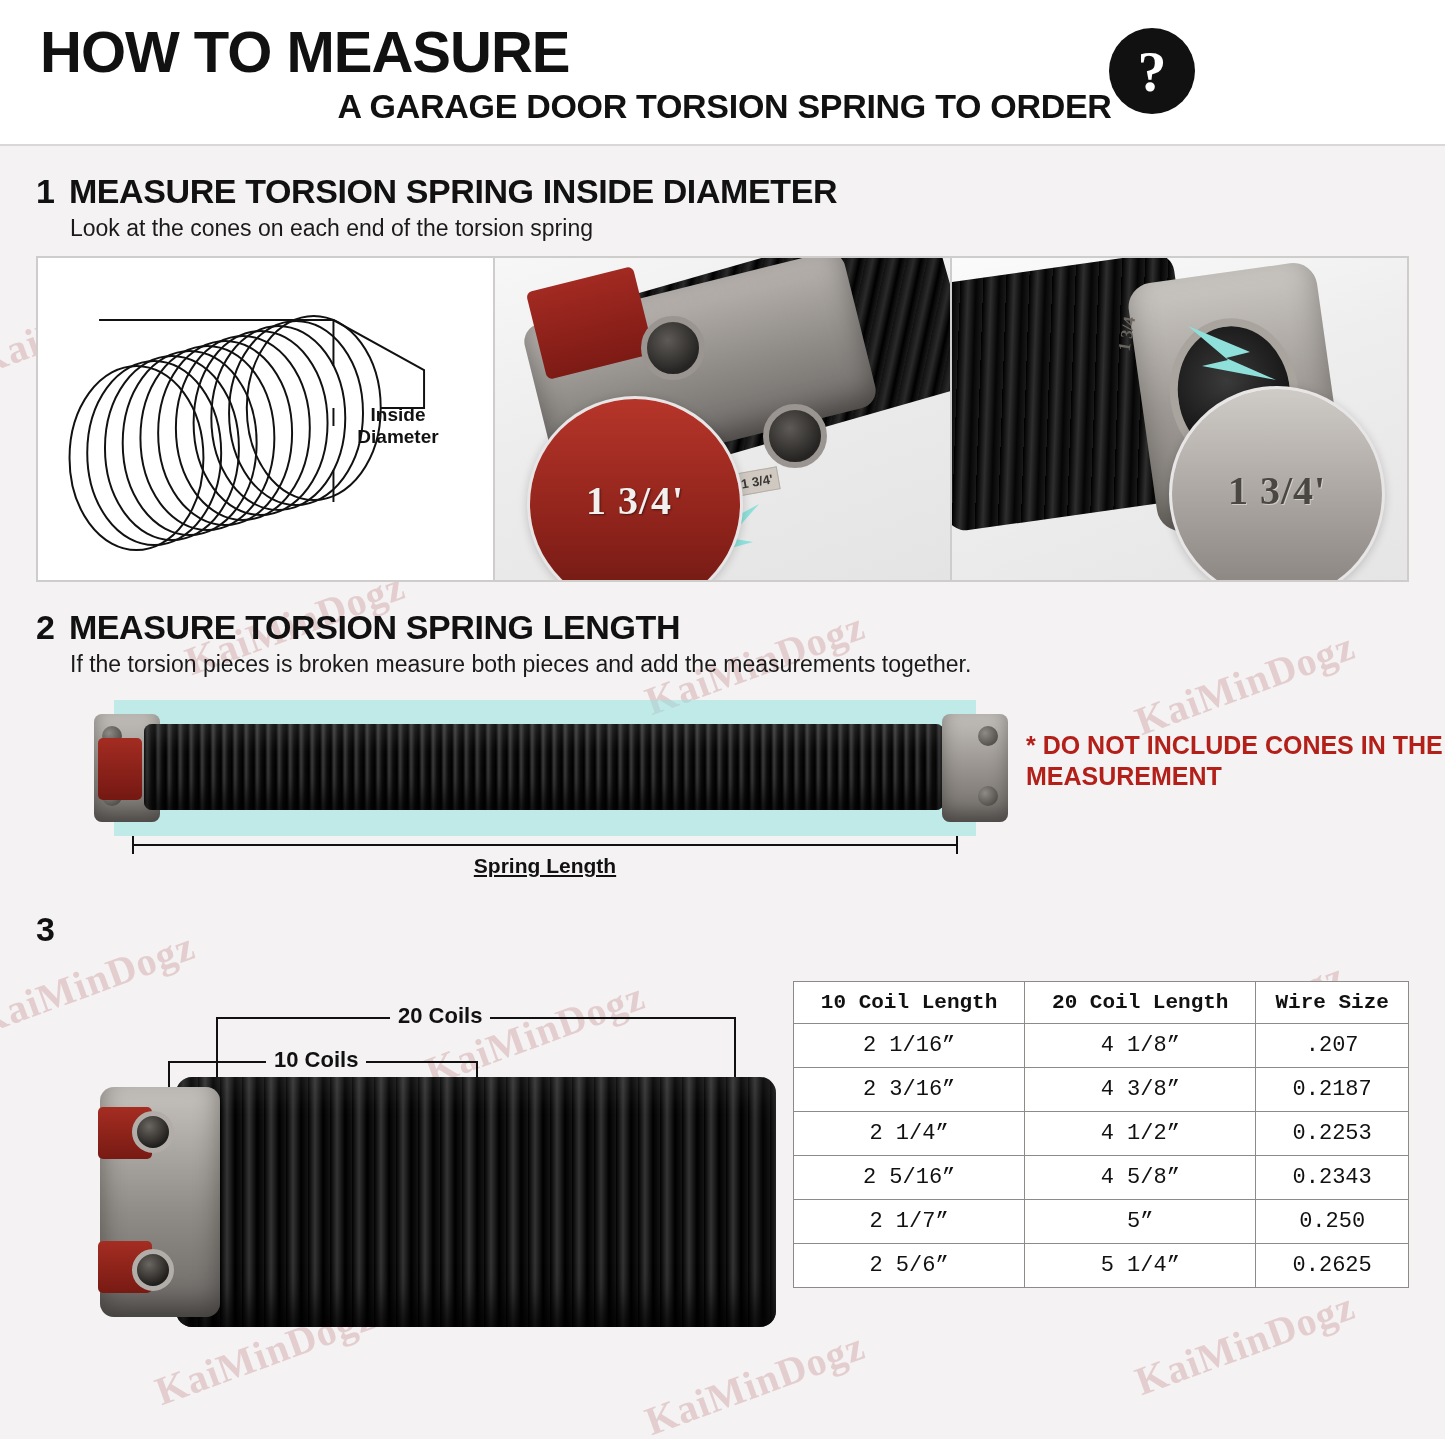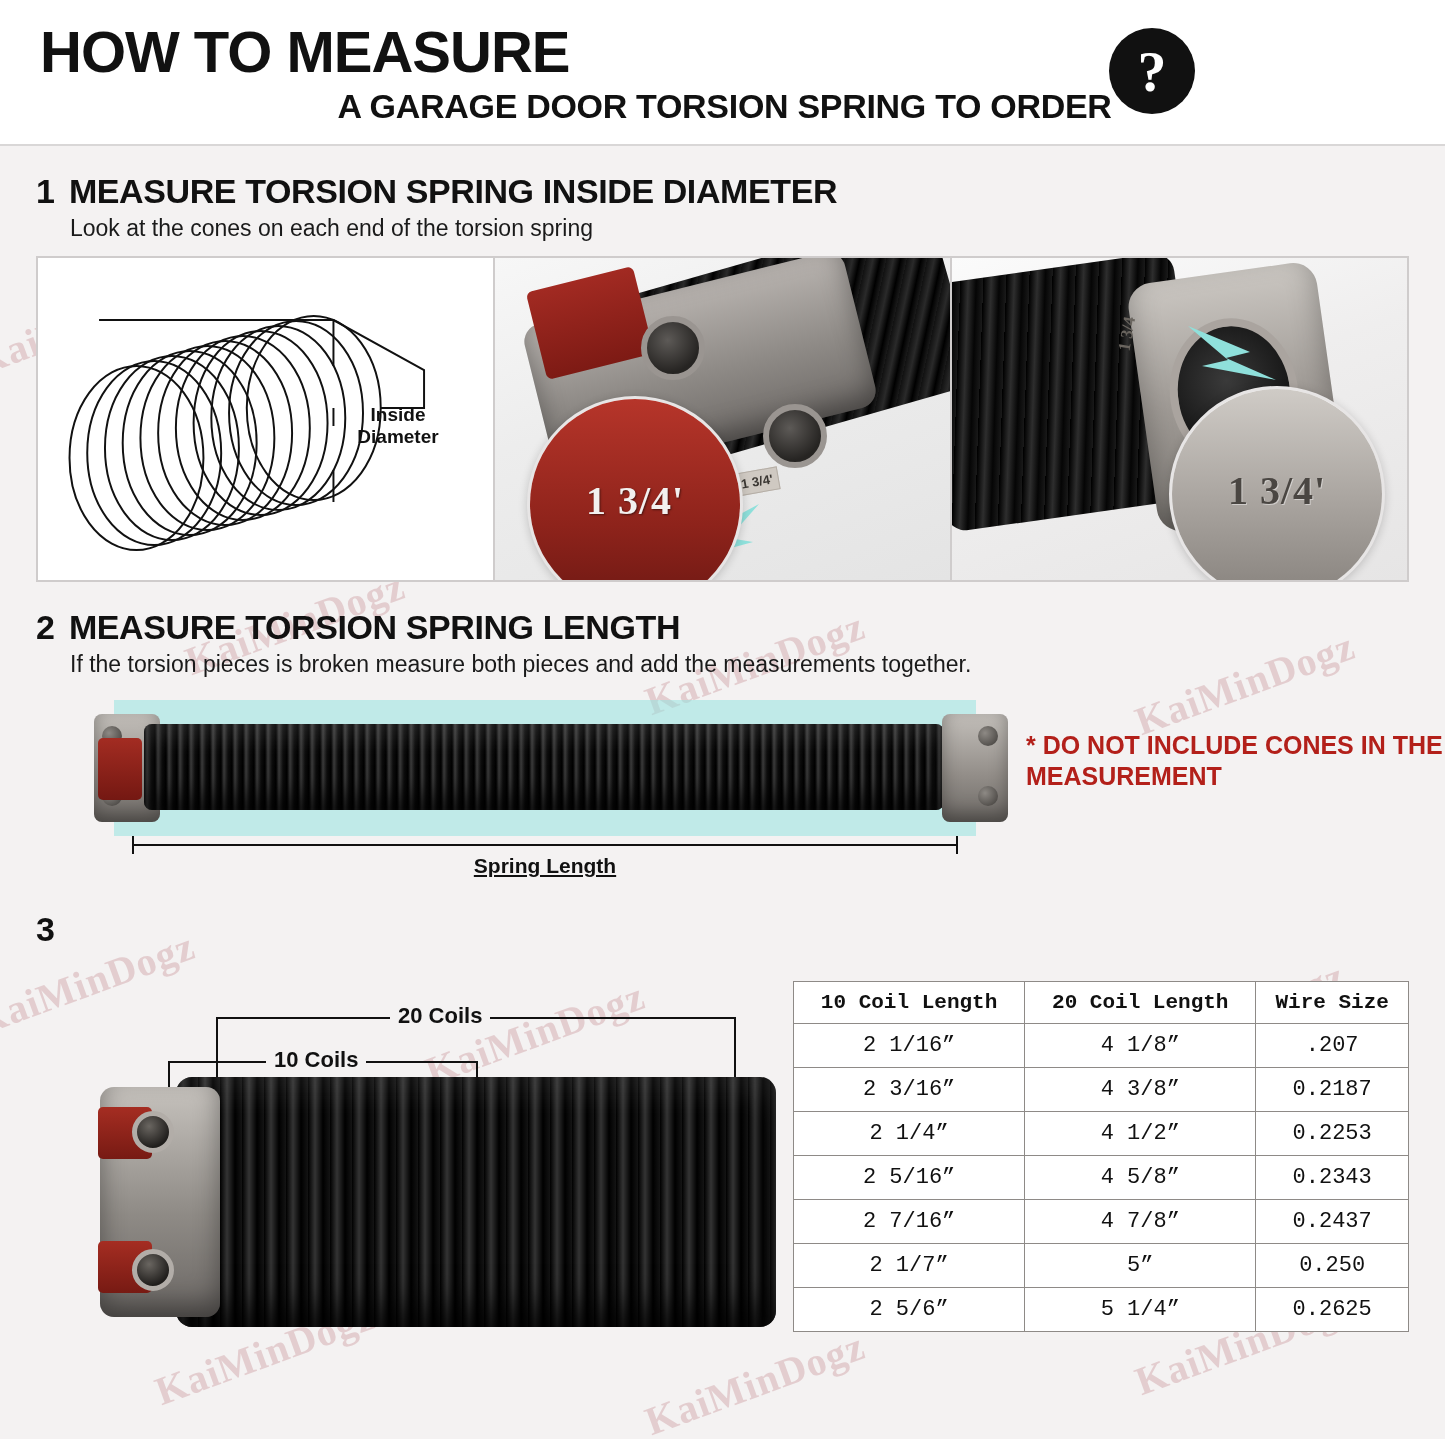--- a/index.html
+++ b/index.html
@@ -464,25 +464,20 @@
             <td>2  1/4”</td>
             <td>4  1/2”</td>
             <td>0.2253</td>
           </tr>
           <tr>
             <td>2  5/16”</td>
             <td>4  5/8”</td>
             <td>0.2343</td>
           </tr>
           <tr>
-            <td>2  7/16”</td>
-            <td>4  7/8”</td>
-            <td>0.2437</td>
-          </tr>
-          <tr>
             <td>2  1/7”</td>
             <td>5”</td>
             <td>0.250</td>
           </tr>
           <tr>
             <td>2  5/6”</td>
             <td>5  1/4”</td>
             <td>0.2625</td>
           </tr>
         </tbody>

